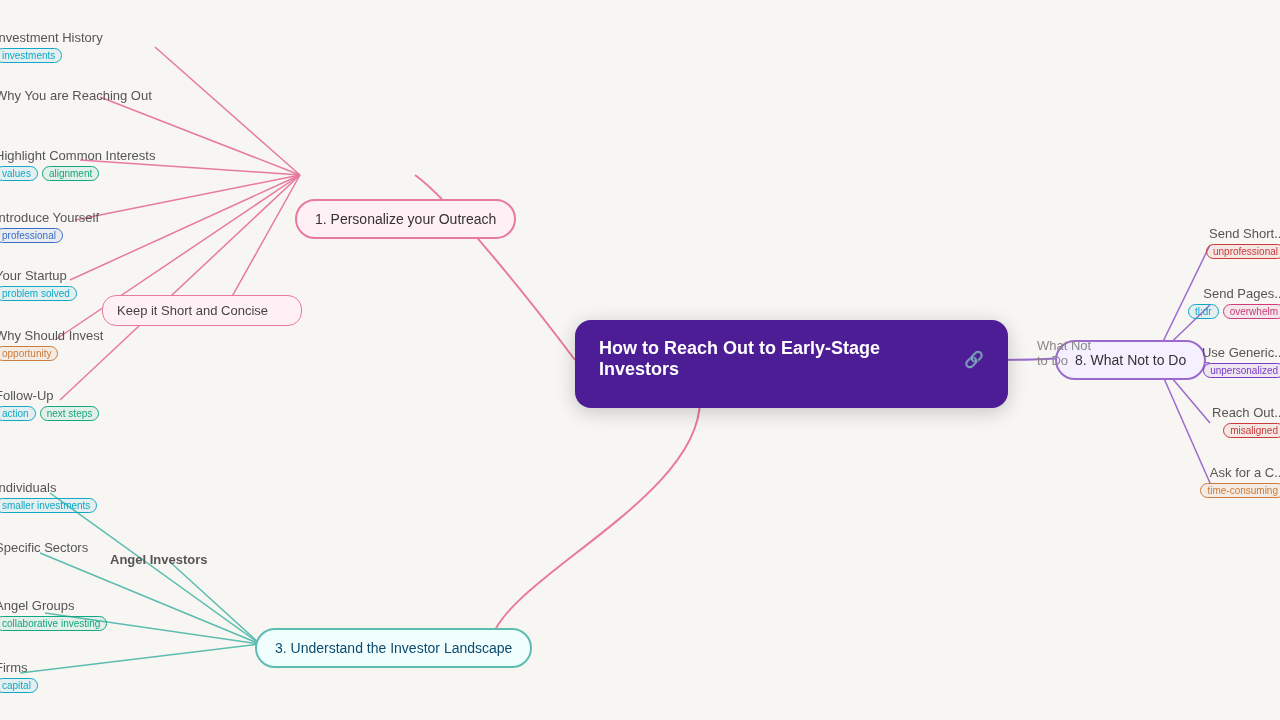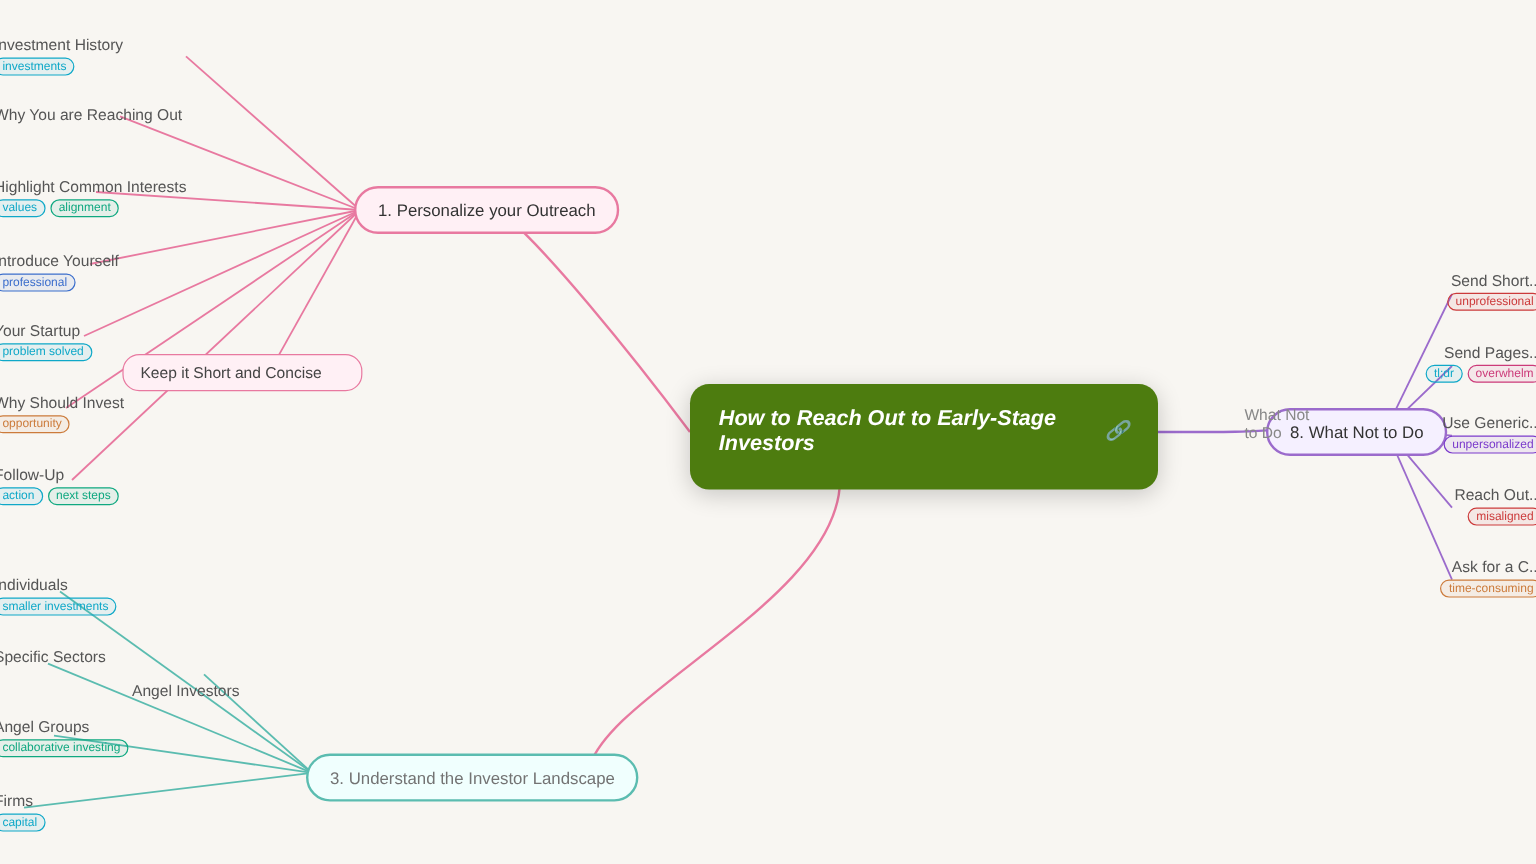--- a/index.html
+++ b/index.html
@@ -20,28 +20,27 @@
       position: absolute;
       top: 0; left: 0;
       width: 1280px;
       height: 720px;
       pointer-events: none;
     }
 
     
     .central-node {
       position: absolute;
-      background: #4d7c0f;
+      background: #4c1d95;
       border-radius: 16px;
       padding: 18px 24px;
-      width: 390px;
+      width: 433px;
       left: 575px;
       top: 320px;
       box-shadow: 0 4px 20px rgba(0,0,0,0.2);
-      font-style: italic;
     }
     .central-node .title {
       color: #ffffff;
       font-size: 18px;
       font-weight: 600;
       display: flex;
       align-items: center;
       gap: 8px;
       margin-bottom: 10px;
     }
@@ -70,30 +69,31 @@
       padding: 10px 18px;
       font-size: 14px;
       font-weight: 500;
       white-space: nowrap;
       border: 2px solid;
     }
     .branch-node.pink {
       background: #fff0f5;
       border-color: #e879a0;
       color: #333;
+      margin-top: 44px;
     }
     .branch-node.purple {
       background: #f5f0ff;
       border-color: #9b6bcc;
       color: #333;
     }
     .branch-node.teal {
       background: #f0fffe;
       border-color: #5bbcb0;
-      color: #737373;
+      color: #0c4a6e;
       text-align: center;
     }
 
     
     .leaf-node {
       position: absolute;
       border-radius: 12px;
       padding: 7px 14px;
       font-size: 13px;
       font-weight: 500;
@@ -315,21 +315,21 @@
     <div class="mini-tags">
         <span class="mini-tag cyan">smaller investments</span>
       </div>
   </div>
 
   <div class="partial-node" style="left:-5px; top:540px;">
     <div style="font-weight:500;">Specific Sectors</div>
   </div>
 
   <div class="partial-node" style="left:110px; top:552px;">
-    <div style="font-weight:400;margin-top:16px;">Angel Investors</div>
+    <div style="font-weight:700;">Angel Investors</div>
   </div>
 
   <div class="partial-node" style="left:-5px; top:598px;">
     <div style="font-weight:500;">Angel Groups</div>
     <div class="mini-tags">
         <span class="mini-tag teal">collaborative investing</span>
       </div>
   </div>
 
   <div class="partial-node" style="left:-5px; top:660px;">

